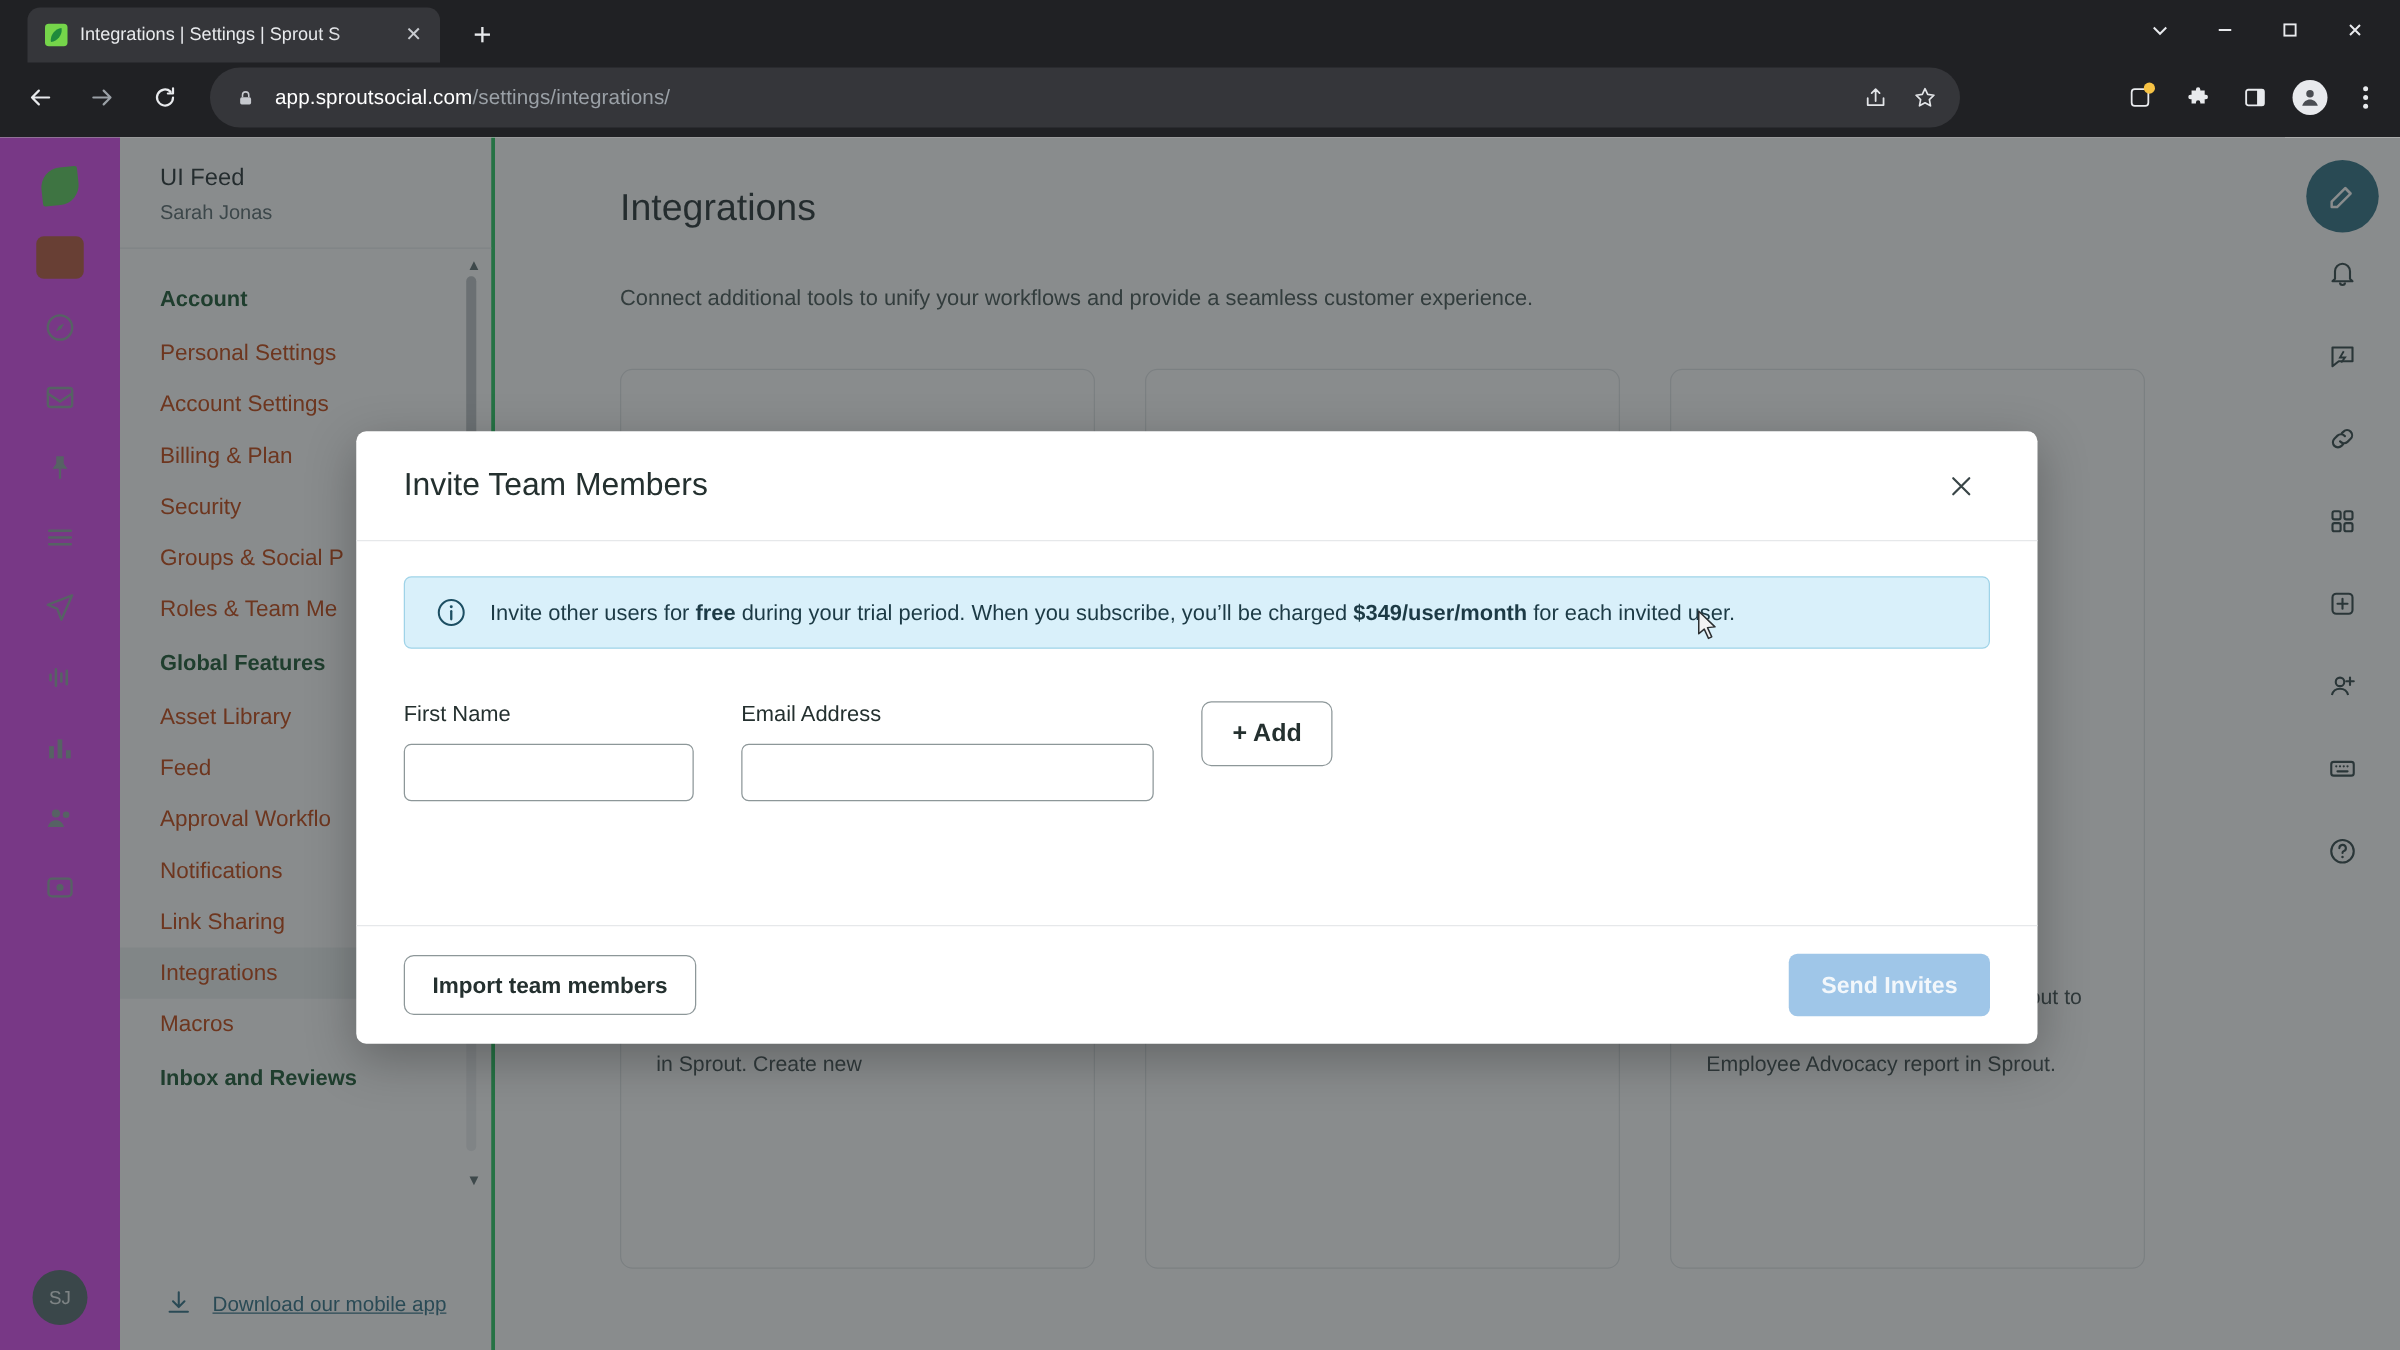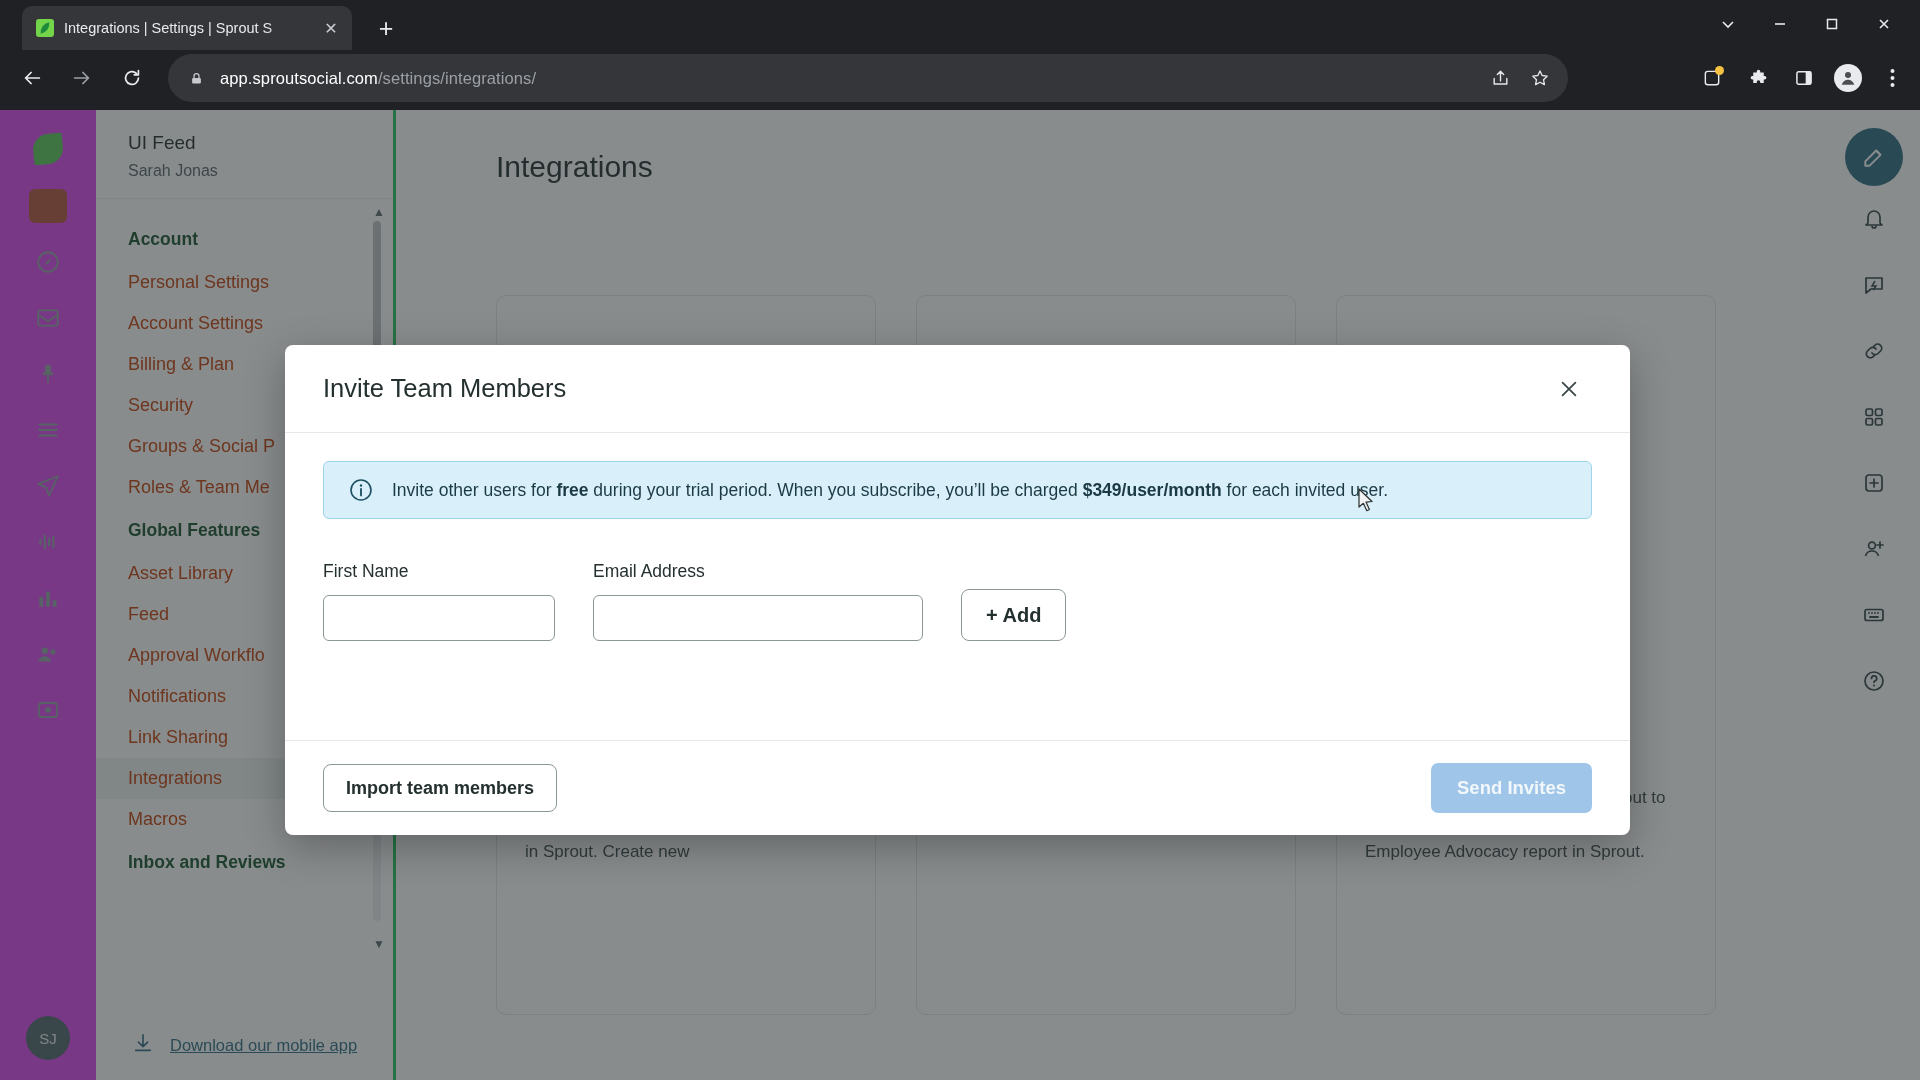--- a/index.html
+++ b/index.html
@@ -136,21 +136,21 @@
   #modal-body { flex: 1 1 auto; padding: 28px 38px 0 38px; }
 
   #trial-banner {
     background: #d9f0fa; border: 1px solid #9fd3e8; border-radius: 6px;
     height: 58px; display: flex; align-items: center; padding: 0 24px; gap: 18px;
   }
   #trial-banner-icon { flex: 0 0 auto; width: 26px; height: 26px; color: #1d4f63; }
   #trial-banner-text { font-size: 17.5px; color: #1c3a45; }
   #trial-banner-text b { font-weight: 700; }
 
-  #invite-form { display: flex; align-items: flex-end; gap: 38px; margin-top: 42px; }
+  #invite-form { display: flex; align-items: flex-start; gap: 38px; margin-top: 42px; }
   .field { display: flex; flex-direction: column; gap: 13px; }
   .field-label { font-size: 17.5px; color: #24302f; }
   .field input {
     height: 46px; border: 1px solid #8d9799; border-radius: 6px;
     background: #fff; font-size: 17px; padding: 0 12px;
     font-family: "Liberation Sans", sans-serif; color: #24302f; outline: none;
   }
   #field-first input { width: 232px; }
   #field-last input { width: 272px; }
   #field-email input { width: 330px; }
@@ -393,20 +393,21 @@
         <svg width="22" height="22" viewBox="0 0 24 24">
             <path d="M12 3v12M7 11l5 5 5-5M4 20h16" fill="none" stroke="currentColor" stroke-width="1.8" stroke-linecap="round" stroke-linejoin="round"></path>
           </svg>
       </span>
       <span id="download-link">Download our mobile app</span>
     </div>
   </div>
 
   <div id="main">
     <div id="main-title">Integrations</div>
+    <div id="main-subtitle">Connect additional tools to unify your workflows and provide a seamless customer experience.</div>
 
     <div id="cards">
       <div class="integration-card">
         <div class="card-logo">
             <div class="logo-canva">Canva</div>
           </div>
         <div class="card-name">Canva</div>
         <div class="card-desc">Get creative with your social media assets by using the Canva design editor directly in Sprout. Create new</div>
       </div>
       <div class="integration-card">

